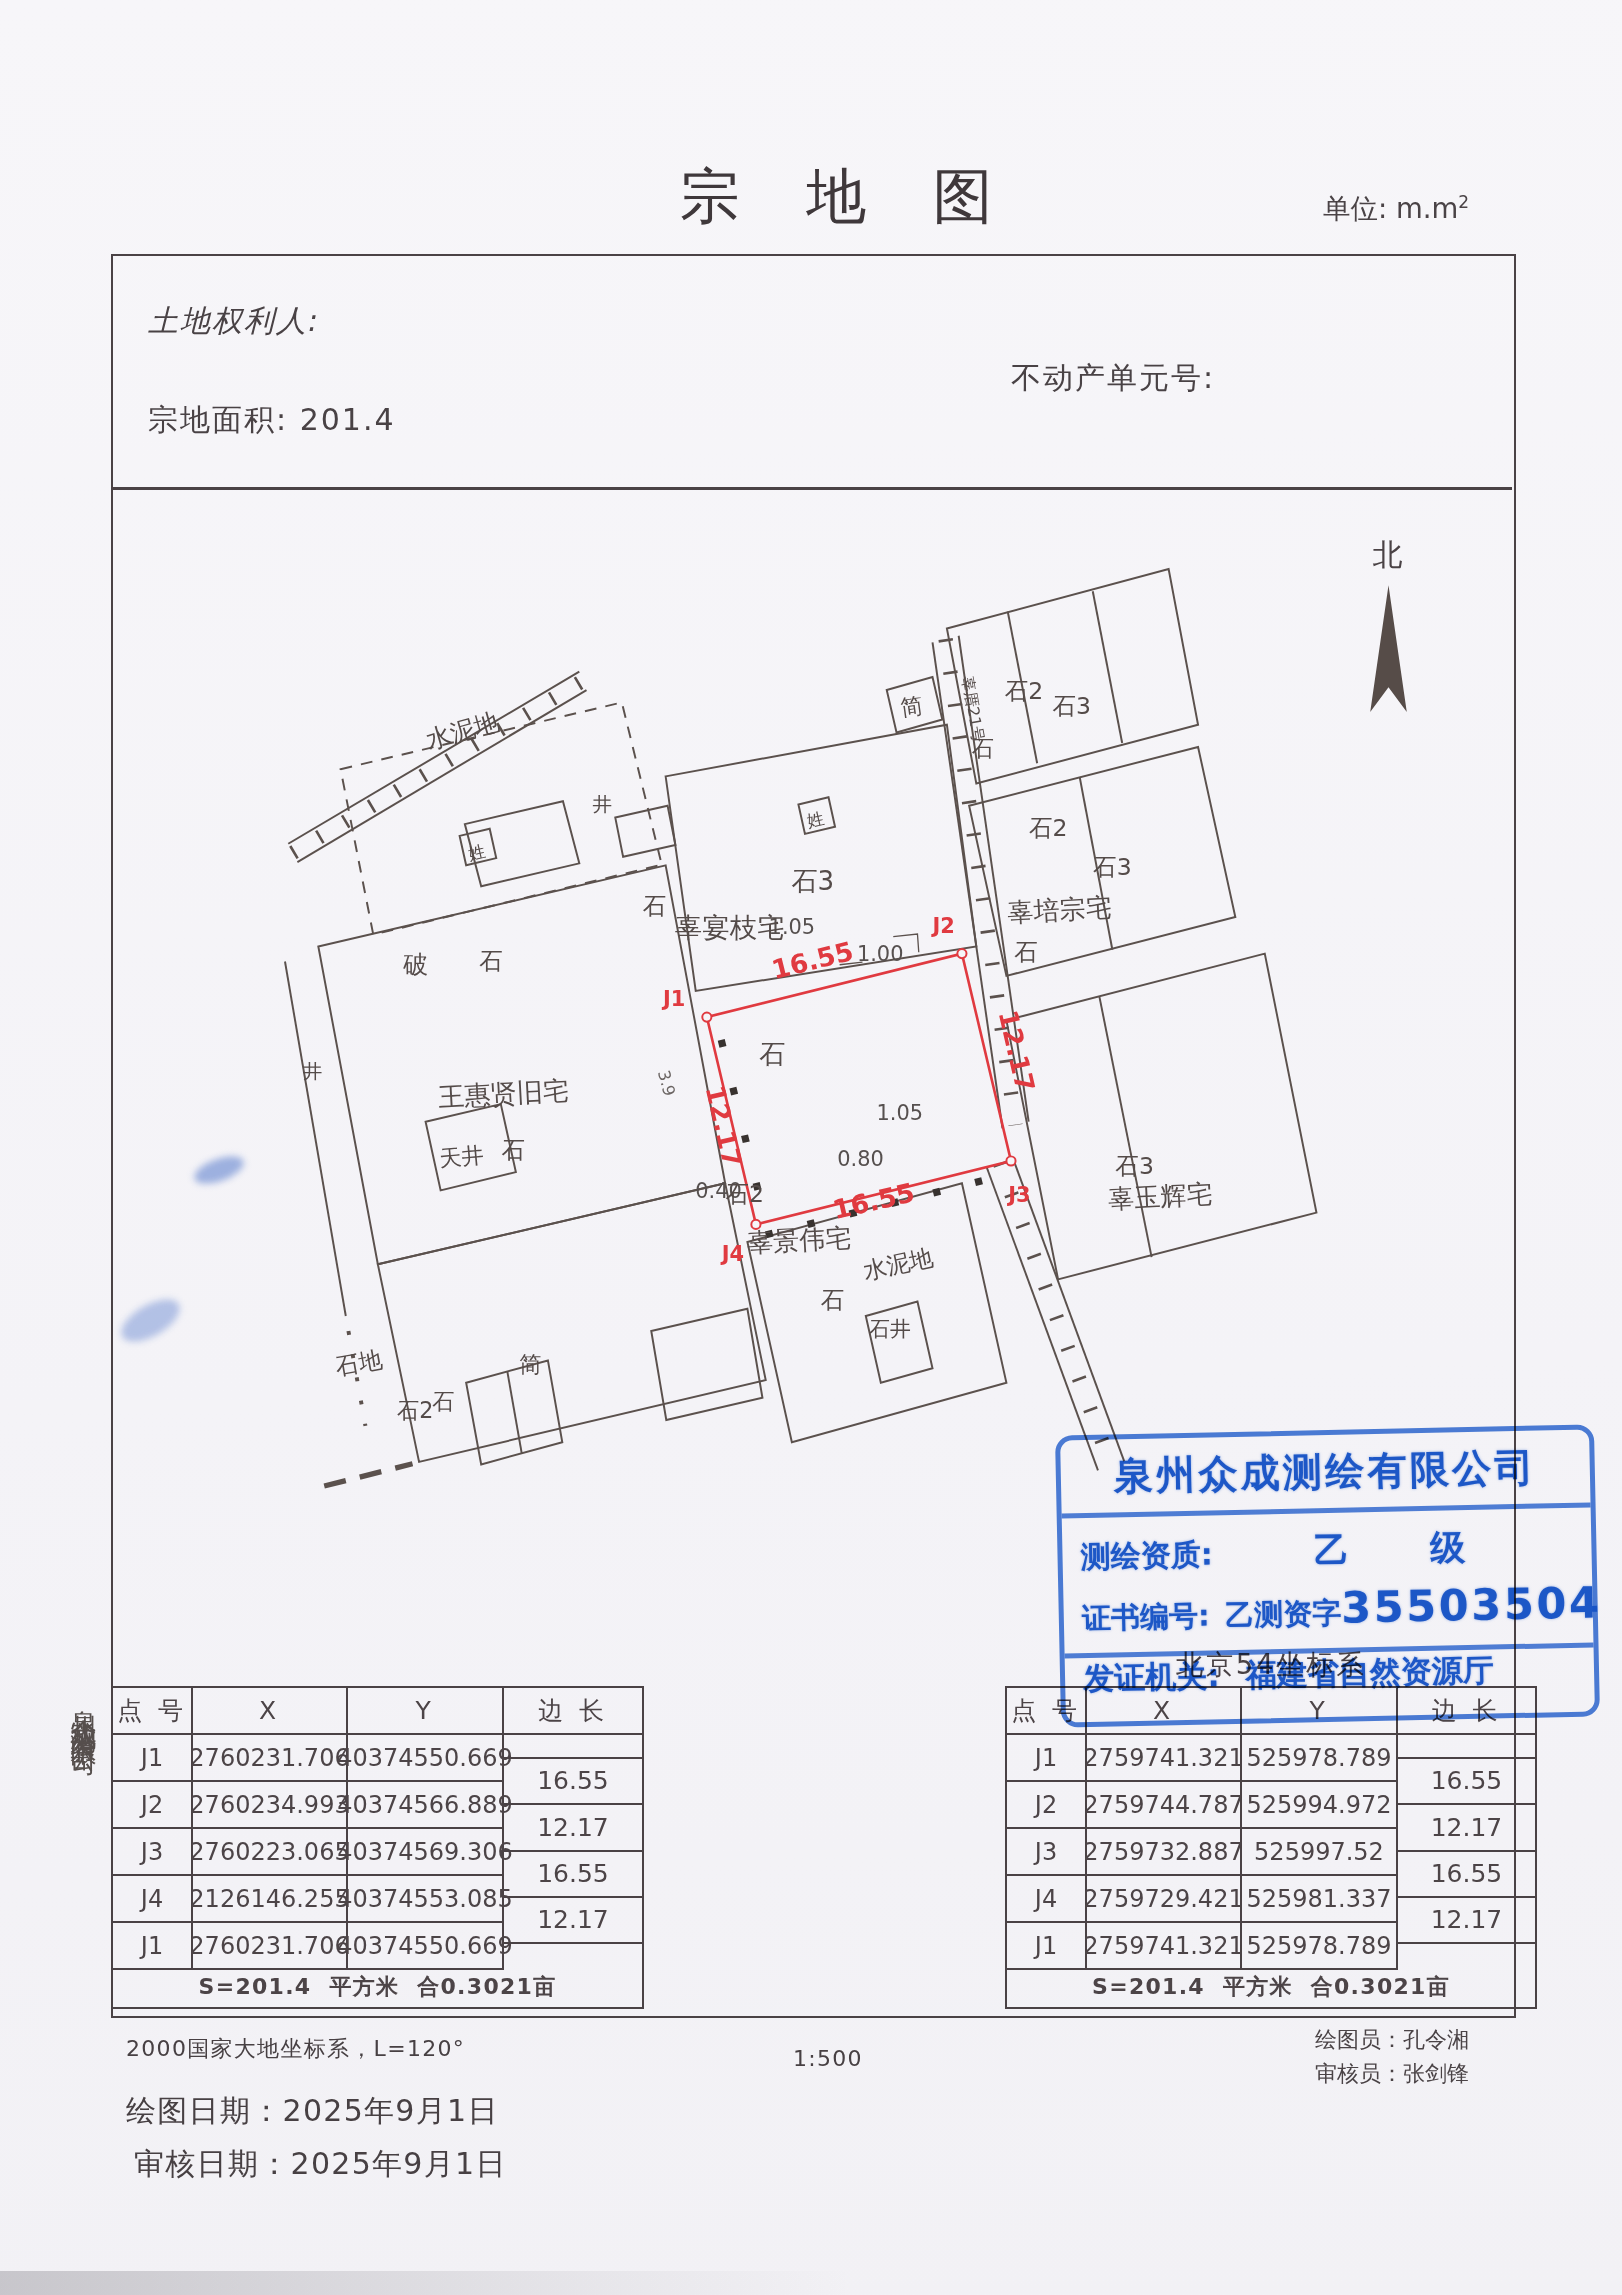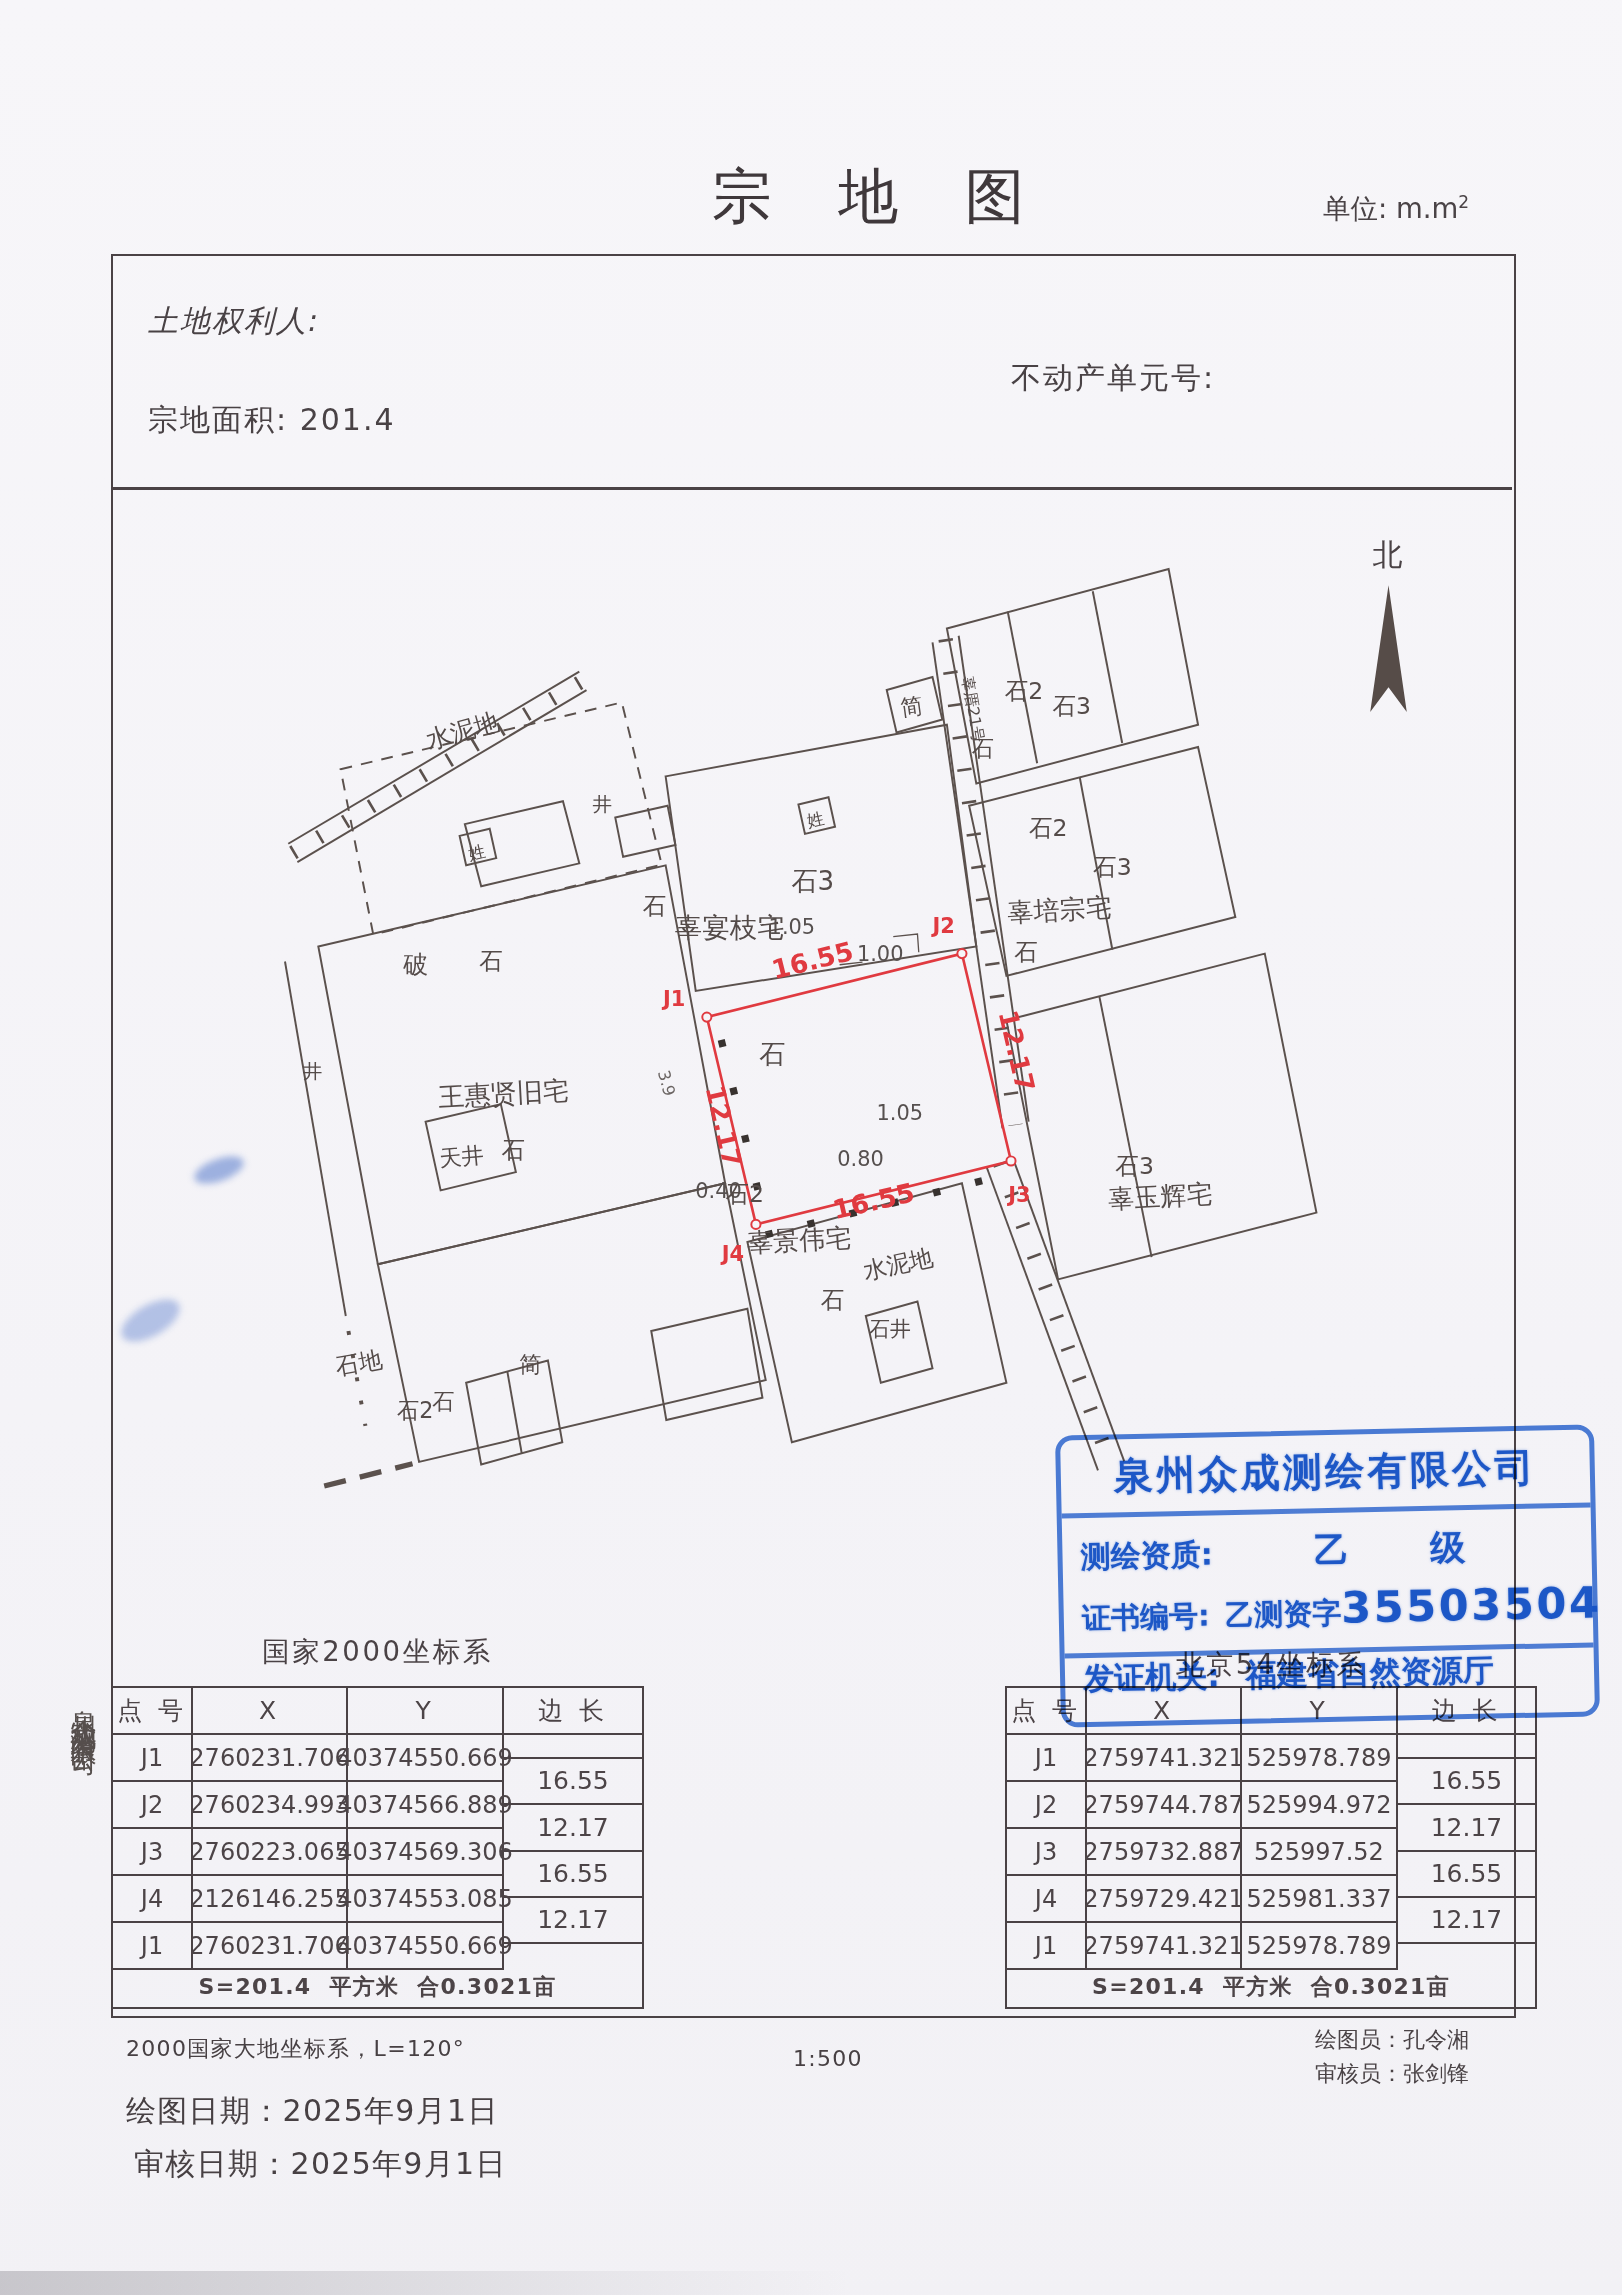--- a/index.html
+++ b/index.html
@@ -1,20 +1,20 @@
 <!DOCTYPE html>
 <html style="font-size:10.5px"><head>
 <meta charset="utf-8">
 <style>
   html,body{margin:0;padding:0;background:#d8d6da;}
   .page{position:relative;width:1622px;height:2295px;background:linear-gradient(178deg,#f7f6f9 0%,#f4f3f7 60%,#f2f1f5 100%);
         font-family:"DejaVu Sans","Liberation Sans",sans-serif;color:#4c4447;overflow:hidden;}
   .abs{position:absolute;}
   
-  .doc-title{left:712px;top:157px;width:327px;font-size:60px;letter-spacing:23.6px;color:#3f383b;font-family:"DejaVu Serif","Liberation Serif",serif;white-space:nowrap;}
+  .doc-title{left:680px;top:157px;width:327px;font-size:60px;letter-spacing:23.6px;color:#3f383b;font-family:"DejaVu Serif","Liberation Serif",serif;white-space:nowrap;}
   .unit{left:1323px;top:191px;font-size:27.5px;color:#4a4346;}
   .unit sup{font-size:17px;}
   
   .frame{left:111px;top:254px;width:1401px;height:1760px;border:2.6px solid #4a4245;}
   .hdiv{left:111px;top:487px;width:1401px;height:2.6px;background:#4a4245;}
   .lbl-big{font-size:30px;color:#494245;letter-spacing:2px;}
   
   .north{left:1345px;top:535px;width:85px;text-align:center;font-size:30px;color:#4a4245;}
   
   svg.map{position:absolute;left:249px;top:536px;width:1125px;height:1021px;}
@@ -181,21 +181,20 @@
       <text x="97" y="828" font-size="30">井</text>
       <text x="540" y="420" font-size="30">井</text>
       <text x="350" y="492" font-size="26" transform="rotate(-13 350 492)">姓</text>
       <text x="868" y="442" font-size="26" transform="rotate(-13 868 442)">姓</text>
     </g>
   </svg>
 
   <div class="abs smudge" style="left:193px;top:1159px;width:52px;height:22px;background:rgba(70,110,200,.5);transform:rotate(-20deg);"></div>
   <div class="abs smudge" style="left:118px;top:1305px;width:65px;height:31px;background:rgba(70,110,200,.38);transform:rotate(-30deg);"></div>
 
-  <div class="abs ttl" style="left:111px;width:533px;top:1634px;">国家2000坐标系</div>
   <div class="abs ttl" style="left:1005px;width:532px;top:1647px;">北京54坐标系</div>
 
   <div class="abs ctable" style="left:111px;top:1686px;width:533px;height:323px;">
     <div class="ct-head">
       <div class="c" style="width:80px;">点 号</div>
       <div class="c" style="width:155px;">X</div>
       <div class="c" style="width:156px;">Y</div>
       <div class="c" style="flex:1;">边 长</div>
     </div>
     <div class="ct-body">

